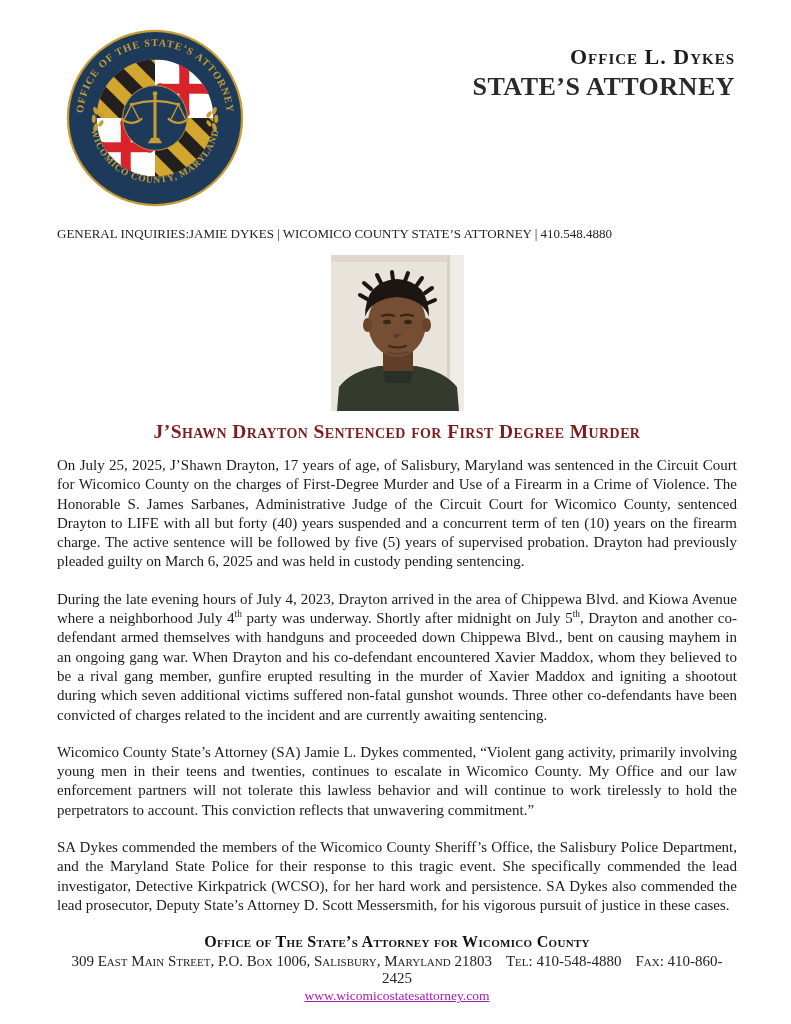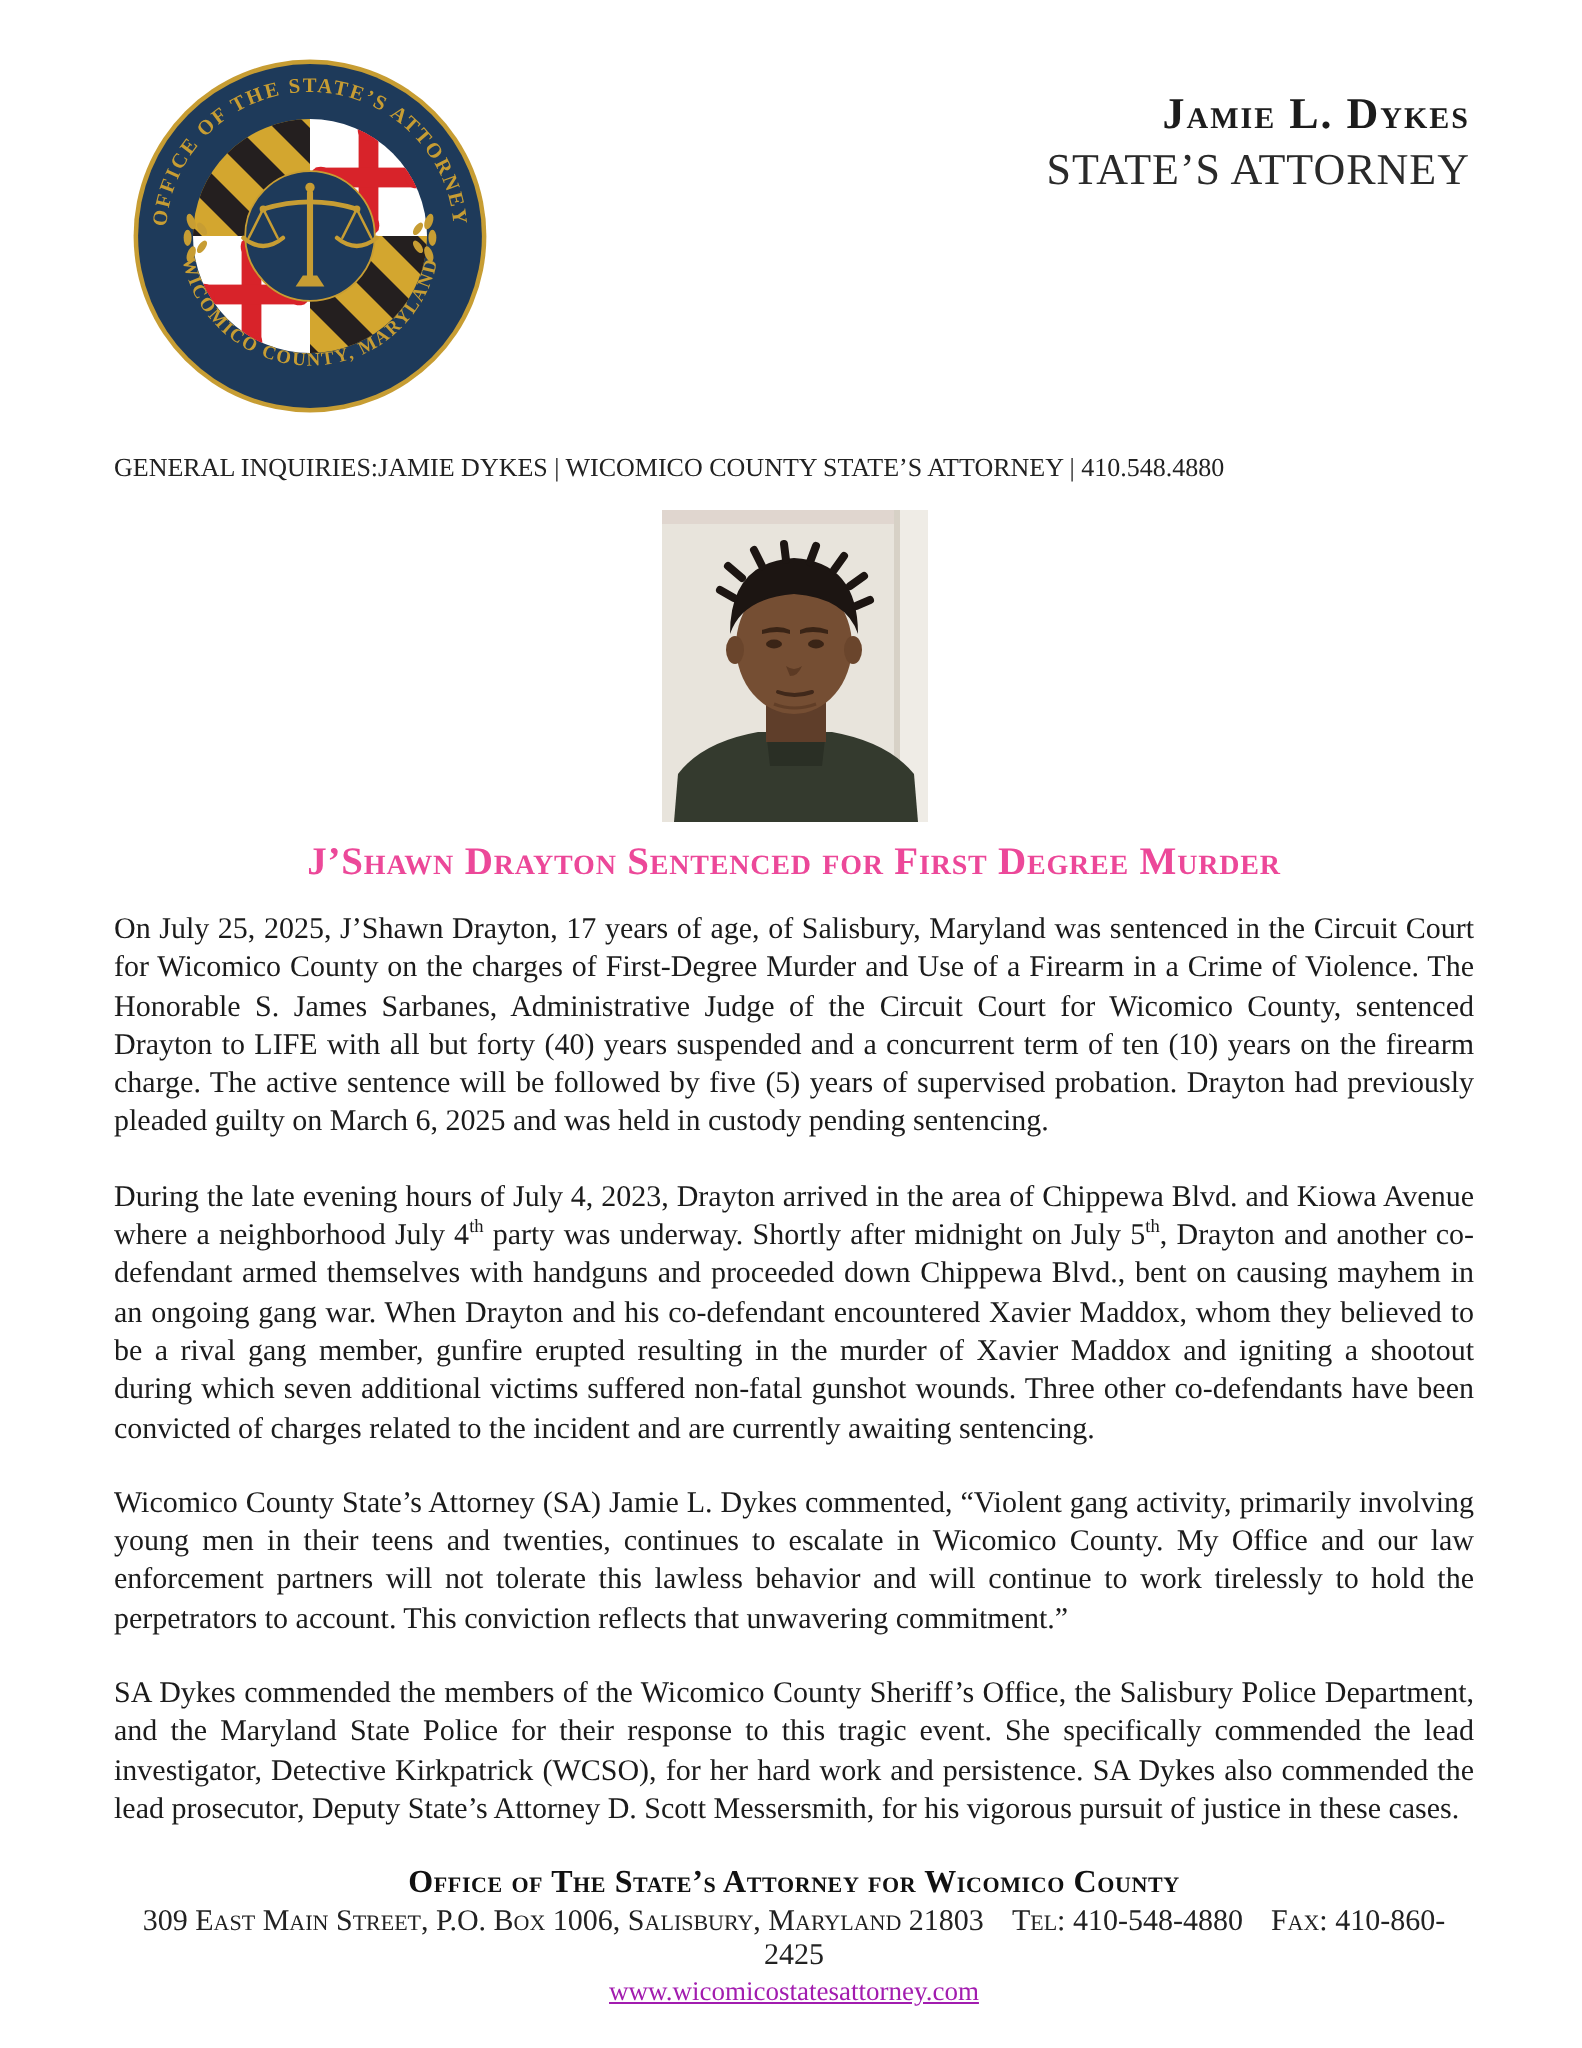--- a/index.html
+++ b/index.html
@@ -17,34 +17,34 @@
   }
   
   .header { display: flex; justify-content: space-between; align-items: flex-start; }
   .seal-wrap { width: 180px; height: 180px; margin-left: 8px; flex: 0 0 auto; }
   .header-text { text-align: right; padding-top: 16px; padding-right: 2px; }
   .attorney-name {
     font-size: 22px; font-weight: bold; font-variant: small-caps;
     letter-spacing: 1px; color: #1c1c1c;
   }
   .attorney-title {
-    font-size: 22px; letter-spacing: 0.5px; color: #2a2a2a; margin-top: 2px;
+    font-size: 26px; letter-spacing: 0.5px; color: #2a2a2a; margin-top: 2px; font-weight: bold;
   }
   .seal-text { font-family: "Liberation Serif", serif; font-weight: bold; fill: #c79d33; }
   
   .release { margin-top: 14px; }
   .release-title { font-weight: bold; font-size: 15.5px; letter-spacing: 0.2px; }
   .inq-line { font-size: 13px; margin-top: 18px; color: #222; }
   .inq-label { display: inline-block; min-width: 112px; }
   
   .mugshot { display: block; margin: 13px auto 0; width: 133px; height: 156px; }
   
   .headline {
     text-align: center; font-size: 19.5px; font-weight: bold;
-    font-variant: small-caps; letter-spacing: 0.4px; margin-top: 10px; color: #ec4899;
+    font-variant: small-caps; letter-spacing: 0.4px; margin-top: 10px; color: #7f1d1d;
   }
   
   .body { margin-top: 13px; }
   .body p {
     font-size: 15px; line-height: 19.3px; text-align: justify;
     margin: 0 0 18px; color: #1b1b1b;
   }
   .body p sup { font-size: 0.62em; vertical-align: super; line-height: 0; }
   
   .footer { text-align: center; margin-top: 12px; }
@@ -137,21 +137,21 @@
         <path id="arcBottom" d="M 28,100 A 72,72 0 0 0 172,100" fill="none"></path>
         <text class="seal-text" font-size="11.5" letter-spacing="1.2">
           <textPath href="#arcTop" startOffset="50%" text-anchor="middle">OFFICE OF THE STATE’S ATTORNEY</textPath>
         </text>
         <text class="seal-text" font-size="10.5" letter-spacing="1">
           <textPath href="#arcBottom" startOffset="50%" text-anchor="middle">WICOMICO COUNTY, MARYLAND</textPath>
         </text>
       </svg>
     </div>
     <div class="header-text">
-      <div class="attorney-name">Jamie L. Dykes</div>
+      <div class="attorney-name">Office L. Dykes</div>
       <div class="attorney-title">STATE’S ATTORNEY</div>
     </div>
   </div>
 
   <div class="release">
     <div class="inq-line">
       <span class="inq-label">GENERAL INQUIRIES:</span><span>JAMIE DYKES | WICOMICO COUNTY STATE’S ATTORNEY | 410.548.4880</span>
     </div>
   </div>
 

